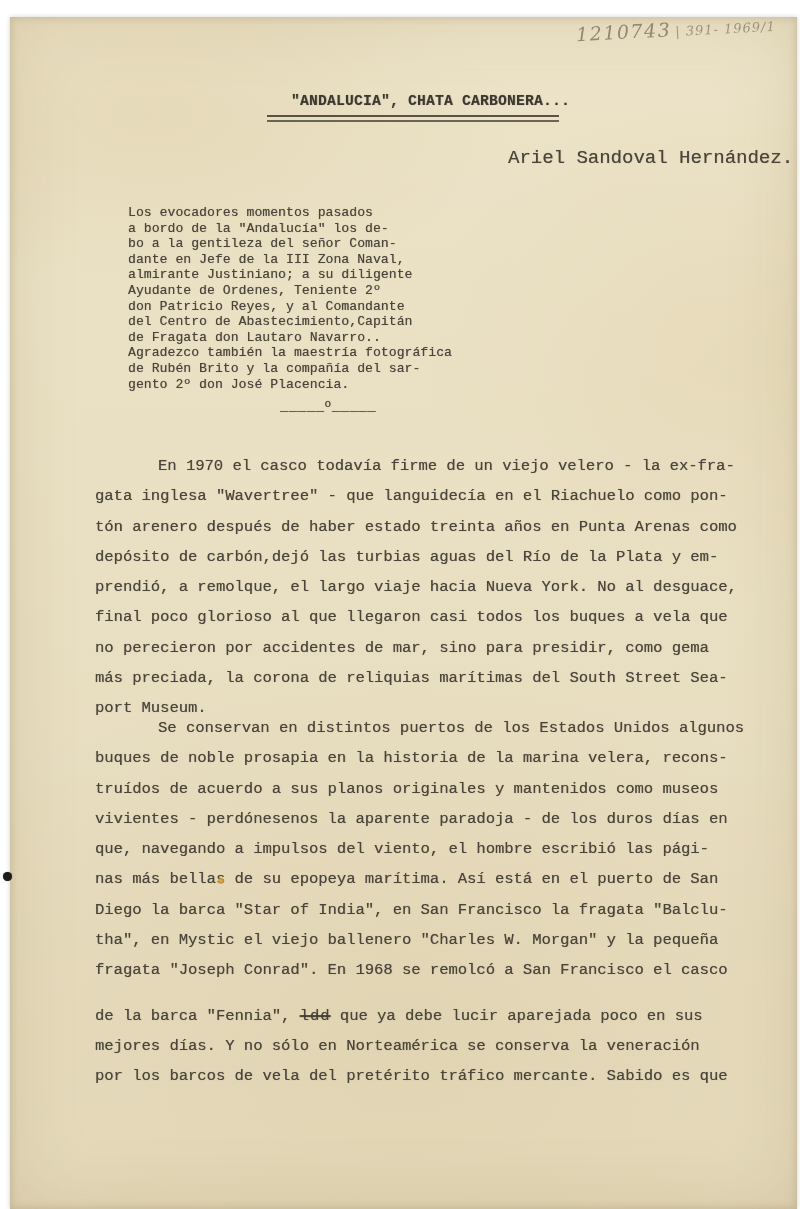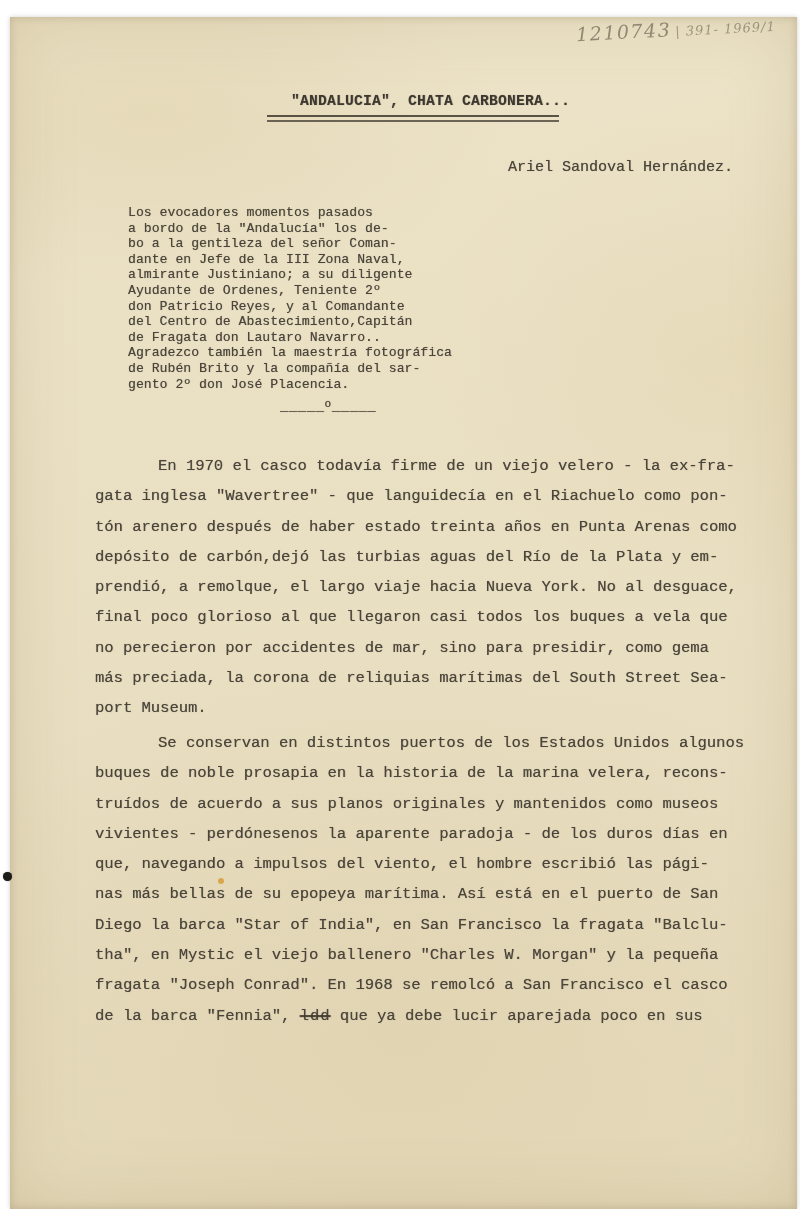--- a/index.html
+++ b/index.html
@@ -34,37 +34,37 @@
     font-size:14.5px;font-weight:bold;letter-spacing:0.3px;white-space:nowrap;
     color:#3d382f;text-shadow:0.4px 0.4px 0.8px rgba(55,50,40,0.5);
   }
   .title-underline{
     position:absolute;left:257px;top:98px;width:292px;height:3px;
     border-top:2px solid rgba(58,52,41,0.82);
     border-bottom:2px solid rgba(58,52,41,0.72);
     filter:blur(0.3px);
   }
   .author{
-    position:absolute;left:498px;top:142px;font-size:15px;white-space:nowrap;
+    position:absolute;left:498px;top:130px;font-size:19px;white-space:nowrap;
   }
   .dedication{
     position:absolute;left:118px;top:188px;width:360px;
     font-size:13px;line-height:15.6px;letter-spacing:0.1px;white-space:pre-line;
   }
   .separator{
     position:absolute;left:270px;top:381px;width:240px;text-align:left;
     font-size:14px;letter-spacing:0.5px;
   }
   .sep-o{position:relative;top:-3px;font-size:11px;}
   .para{
     position:absolute;left:85px;width:695px;
     font-size:15.5px;line-height:30.3px;white-space:pre-line;
   }
   .p1{top:434px;text-indent:63px;}
-  .p2a{top:711px;text-indent:63px;}
+  .p2a{top:696px;text-indent:63px;}
   .p2line{top:984px;white-space:nowrap;}
   .p2b{top:1014px;}
   .struck{
     text-decoration:line-through;text-decoration-thickness:2px;
     text-decoration-color:rgba(64,58,46,0.8);letter-spacing:1px;font-family:Liberation Mono, monospace;
   }
   .margin-dot{
     position:absolute;left:3px;top:872px;width:9px;height:9px;border-radius:50%;
     background:#1d1c1a;box-shadow:0 0 1px rgba(0,0,0,0.6);
   }
@@ -123,18 +123,20 @@
 que, navegando a impulsos del viento, el hombre escribió las pági-
 nas más bellas de su epopeya marítima. Así está en el puerto de San
 Diego la barca "Star of India", en San Francisco la fragata "Balclu-
 tha", en Mystic el viejo ballenero "Charles W. Morgan" y la pequeña
 fragata "Joseph Conrad". En 1968 se remolcó a San Francisco el casco</div>
 
     <div class="para p2line typed">
       <span>de la barca "Fennia", </span><span class="struck">ldd</span><span>  que ya debe lucir aparejada poco en sus</span>
     </div>
 
+    <div class="para p2b typed">mejores días. Y no sólo en Norteamérica se conserva la veneración
+por los barcos de vela del pretérito tráfico mercante. Sabido es que</div>
 
     <div class="stain-orange"></div>
   </div>
 
   <div class="margin-dot"></div>
 </div>
 
 </body></html>

